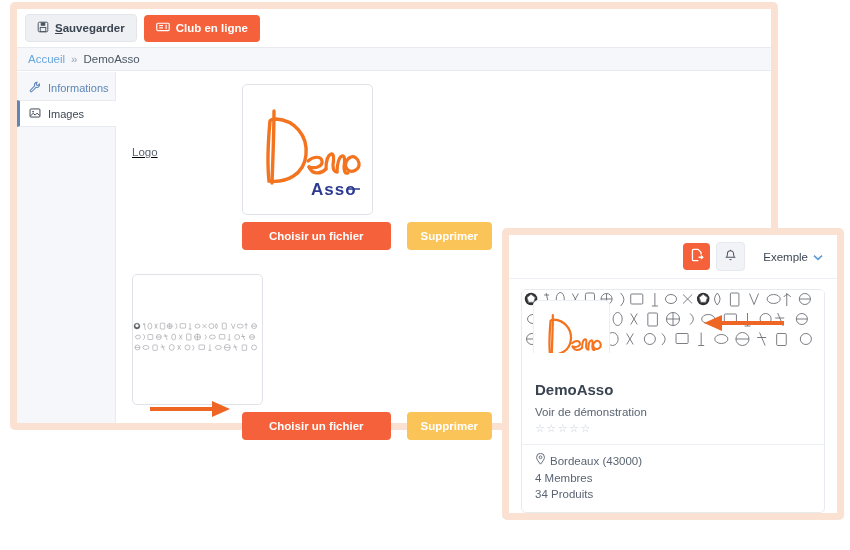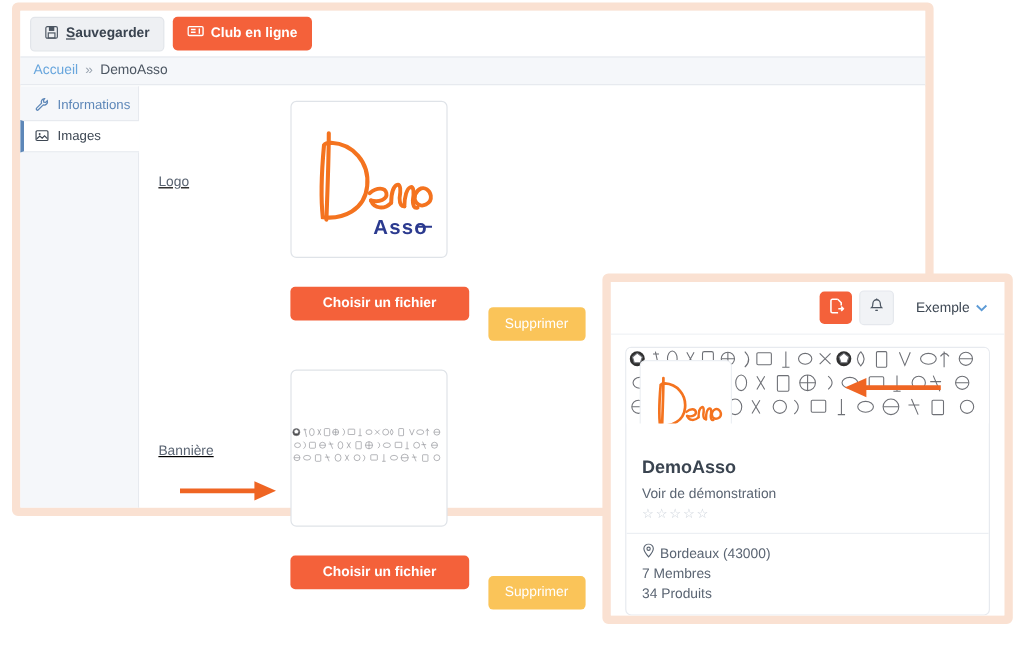--- a/index.html
+++ b/index.html
@@ -172,25 +172,24 @@
     padding: 8px 27px;
     cursor: pointer;
     white-space: nowrap;
   }
   .btn-delete {
     background: #fac459;
     color: #ffffff;
     border: none;
     border-radius: 4px;
     font-size: 11.5px;
-    font-weight: normal;
+    font-weight: bold;
     padding: 8px 14px;
     cursor: pointer;
     white-space: nowrap;
-    margin-top: 34px;
   }
 
   
   .logo-art { width: 120px; height: 110px; display:block; }
   .banner-art { width: 129px; height: 38px; display:block; }
 
   
   .arrow {
     position: absolute;
     pointer-events: none;
@@ -398,21 +397,20 @@
               </g>
             </svg>
           </div>
         </div>
         <div class="btn-row">
           <button class="btn-file">Choisir un fichier</button>
           <button class="btn-delete">Supprimer</button>
         </div>
 
         <div class="field-row" style="margin-top:24px;">
-          <div class="field-label">Bannière</div>
           <div class="preview-box preview-banner">
             <svg class="banner-art" viewBox="0 0 260 76">
               <rect width="260" height="76" fill="#ffffff"></rect>
               <g stroke="#7d7f86" stroke-width="1" fill="none" opacity="0.95">
                 <g id="dgrp">
                   <circle cx="8" cy="10" r="6" fill="#3a3a3a" stroke="none"></circle>
                   <circle cx="8" cy="10" r="6"></circle>
                   <path d="M4 8l4-3 4 3-1.5 4.5h-5z" fill="#ffffff"></path>
                   <path d="M22 4 l3 14 M20 6 l5 0"></path>
                   <ellipse cx="34" cy="10" rx="4" ry="6"></ellipse>
@@ -628,21 +626,21 @@
         <div class="card-meta">
           <div class="line">
             <span>
               <svg width="11" height="12" viewBox="0 0 12 14" fill="none" stroke="#5a6472" stroke-width="1.1">
                 <path d="M6 13c3-3.6 4.6-6 4.6-8A4.6 4.6 0 0 0 1.4 5c0 2 1.6 4.4 4.6 8z"></path>
                 <circle cx="6" cy="5" r="1.6"></circle>
               </svg>
             </span>
             <span>Bordeaux (43000)</span>
           </div>
-          <div>7 Membres</div>
+          <div>4 Membres</div>
           <div>34 Produits</div>
         </div>
 
       </div>
     </div>
   </div>
 
   <svg class="arrow" style="left:700px; top:312px;" width="86" height="22">
     <line x1="20" y1="11" x2="84" y2="11" stroke="#ef6523" stroke-width="4"></line>
     <polygon points="22,3 4,11 22,19" fill="#ef6523"></polygon>

